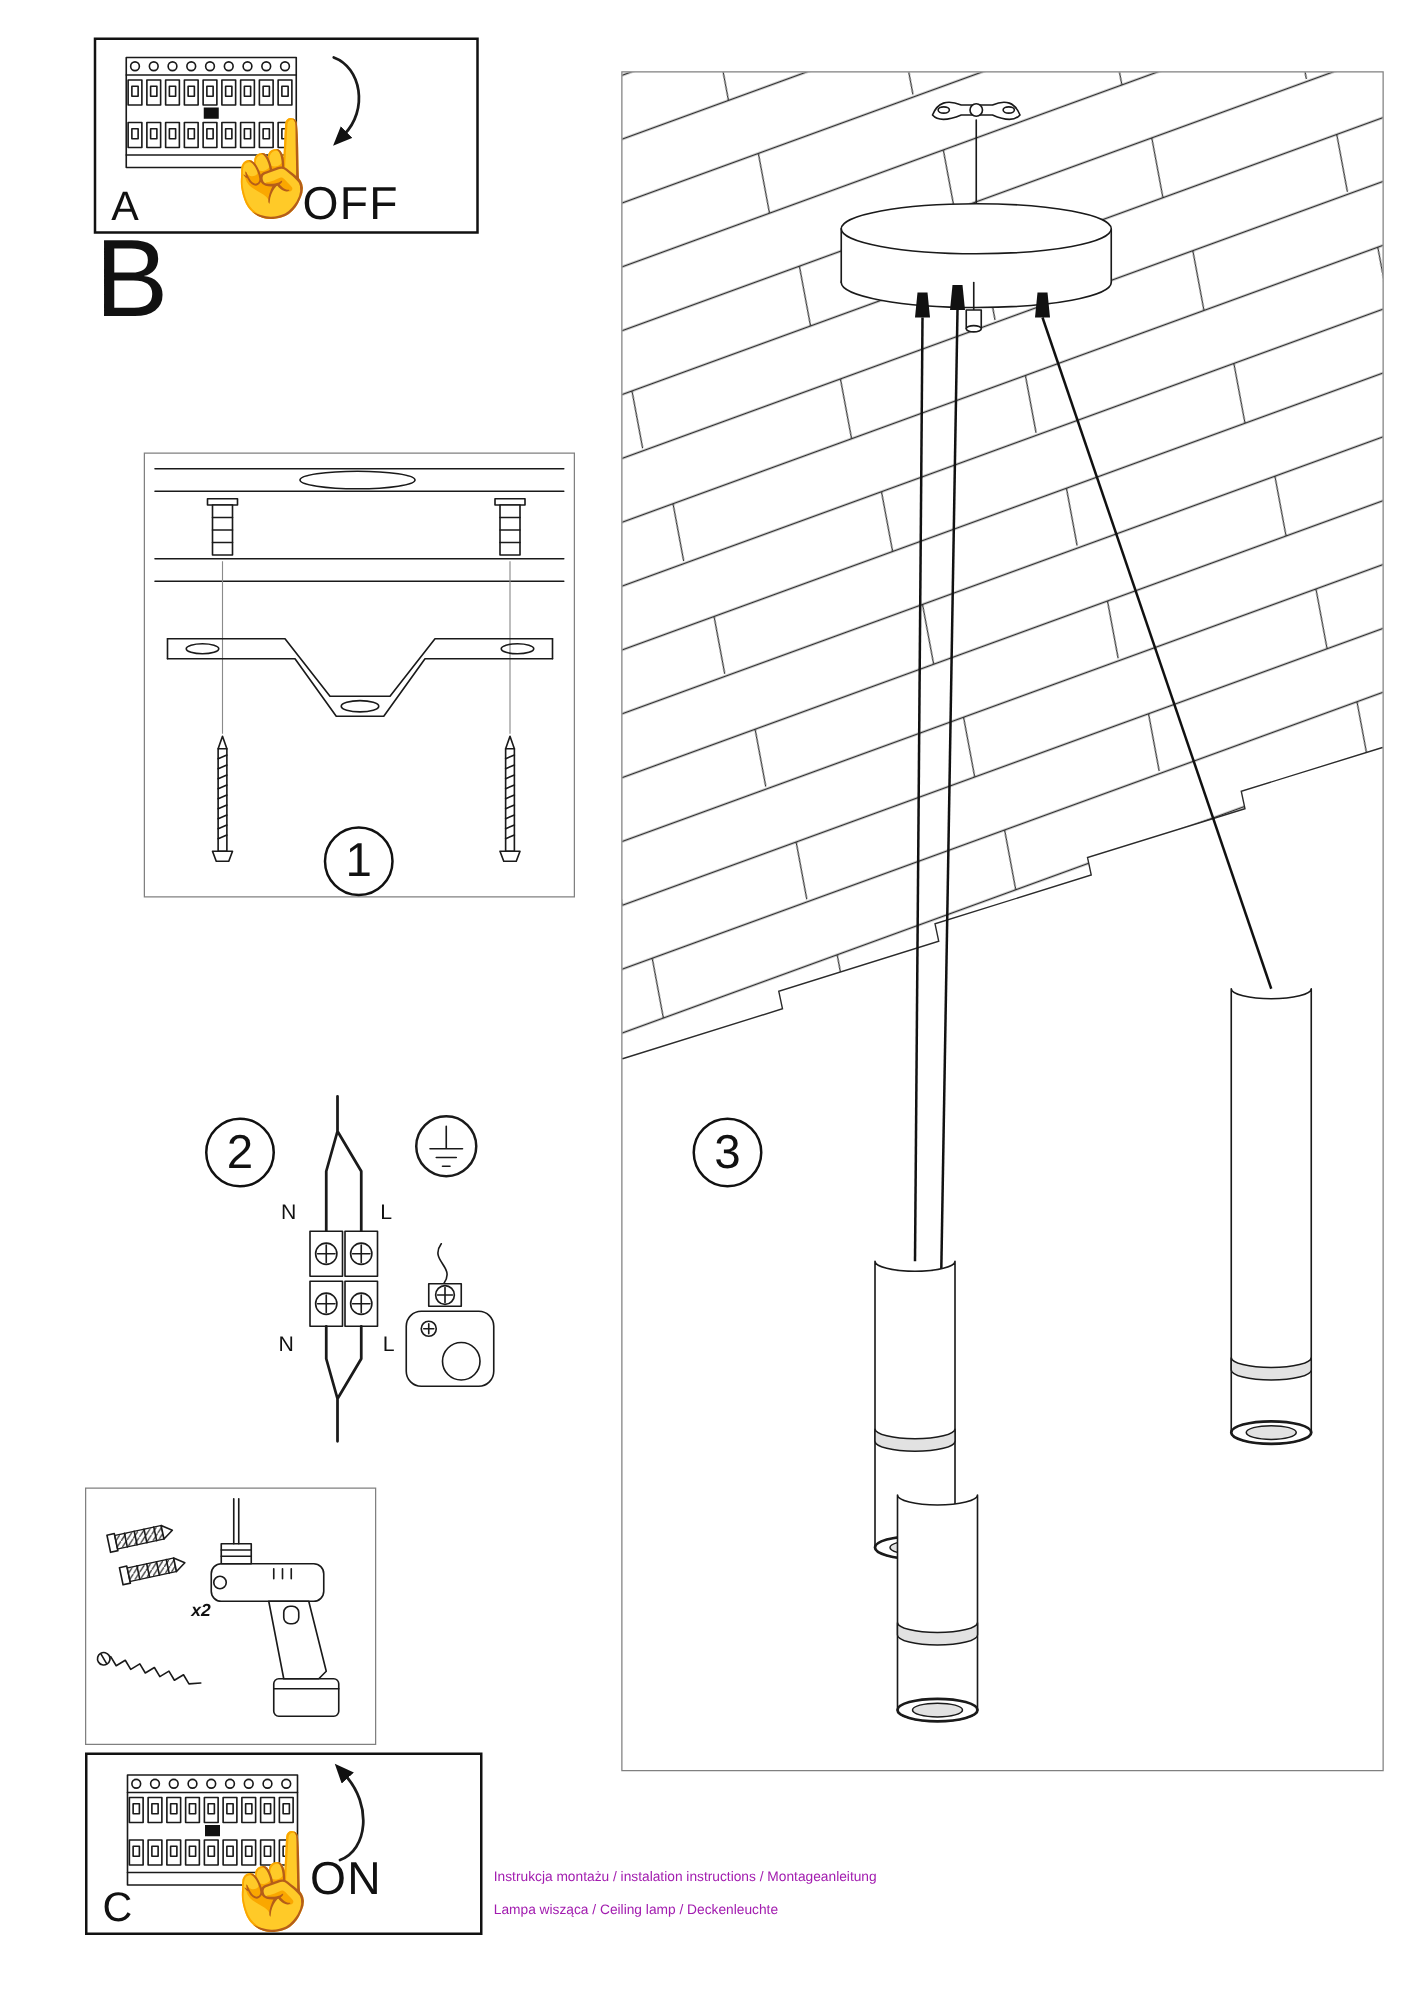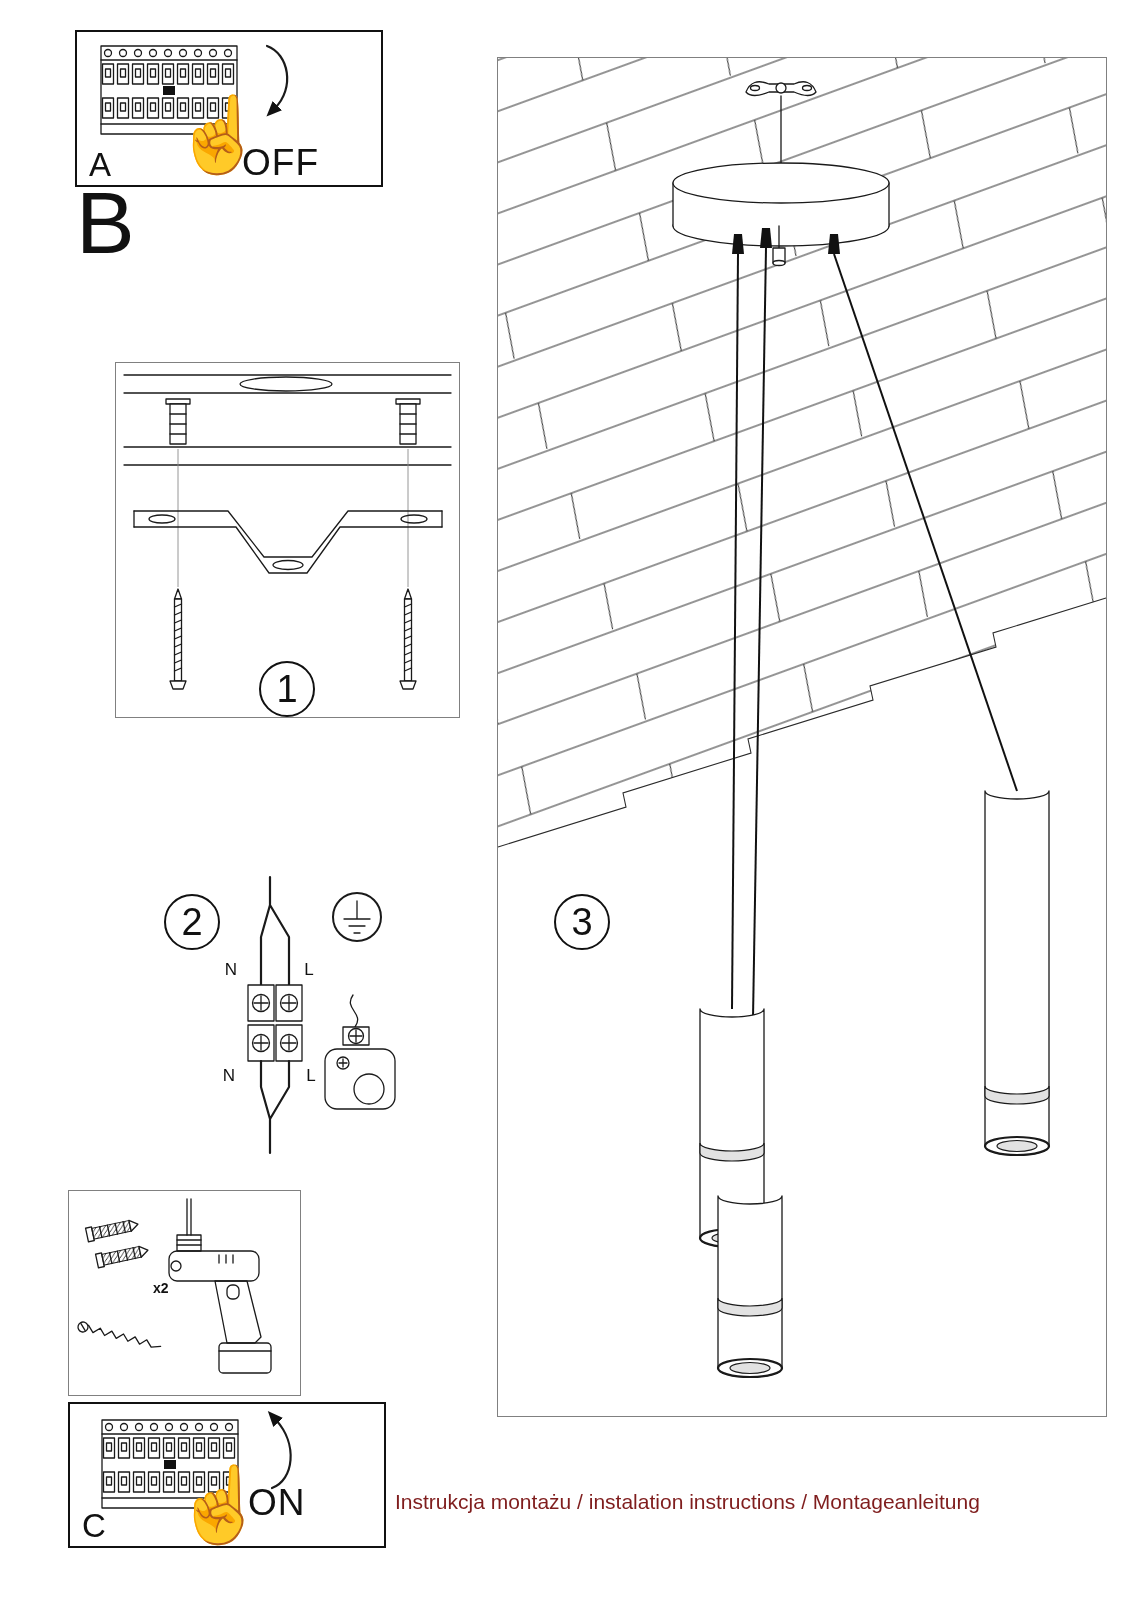--- a/index.html
+++ b/index.html
@@ -1,27 +1,27 @@
 <!DOCTYPE html>
 <html><head>
 <meta charset="utf-8">
 <style>
   html,body{margin:0;padding:0;background:#fff;}
   .sheet{position:relative;width:1131px;height:1600px;background:#fff;
          font-family:"Liberation Sans",sans-serif;color:#111;overflow:hidden;}
   .abs{position:absolute;}
   .box{position:absolute;border:2px solid #111;background:#fff;box-sizing:border-box;}
-  .thinbox{position:absolute;border:1px solid #808080;background:#fff;box-sizing:border-box;}
+  .thinbox{position:absolute;border:1px solid #808080;background:#fff;box-sizing:border-box;font-style:italic;}
   .corner{position:absolute;left:12px;bottom:4px;font-size:33px;line-height:1;}
   .onoff{position:absolute;font-size:37px;line-height:1;letter-spacing:1px;}
   .big-b{position:absolute;left:76px;top:186px;font-size:88px;line-height:0.85;}
   .circle-num{position:absolute;width:52px;height:52px;border:2.5px solid #111;border-radius:50%;
               display:flex;align-items:center;justify-content:center;font-size:38px;background:#fff;z-index:5;}
   .hand{position:absolute;font-size:74px;line-height:1;color:#111;}
-  .footer{position:absolute;left:395px;top:1489px;font-size:21px;line-height:26px;color:#7f1d1d;}
+  .footer{position:absolute;left:395px;top:1489px;font-size:11px;line-height:26px;color:#a21caf;}
   svg{display:block;overflow:visible;}
   .ln{fill:none;stroke:#1a1a1a;stroke-width:1.3;stroke-linecap:round;stroke-linejoin:round;}
   .lnthin{fill:none;stroke:#8a8a8a;stroke-width:0.9;}
   .ln2{fill:none;stroke:#1a1a1a;stroke-width:2.2;stroke-linecap:round;stroke-linejoin:round;}
   .fw{fill:#fff;stroke:#1a1a1a;stroke-width:1.3;stroke-linejoin:round;}
   .fb{fill:#111;stroke:none;}
   .fg{fill:#e2e2e2;stroke:#1a1a1a;stroke-width:1.2;}
   text.lbl{font-family:"Liberation Sans",sans-serif;font-size:17px;fill:#111;stroke:none;}
 </style>
 </head>
@@ -284,15 +284,16 @@
         <ellipse cx="519" cy="1088" rx="20" ry="5.5" class="fg"></ellipse>
       </g>
     </svg>
   </div>
   <div class="circle-num" style="left:554px;top:894px;">
     <span>3</span>
   </div>
 
   <div class="footer">
     <div>Instrukcja montażu / instalation instructions / Montageanleitung</div>
+    <div>Lampa wisząca / Ceiling lamp / Deckenleuchte</div>
   </div>
 
 </div>
 
 </body></html>

